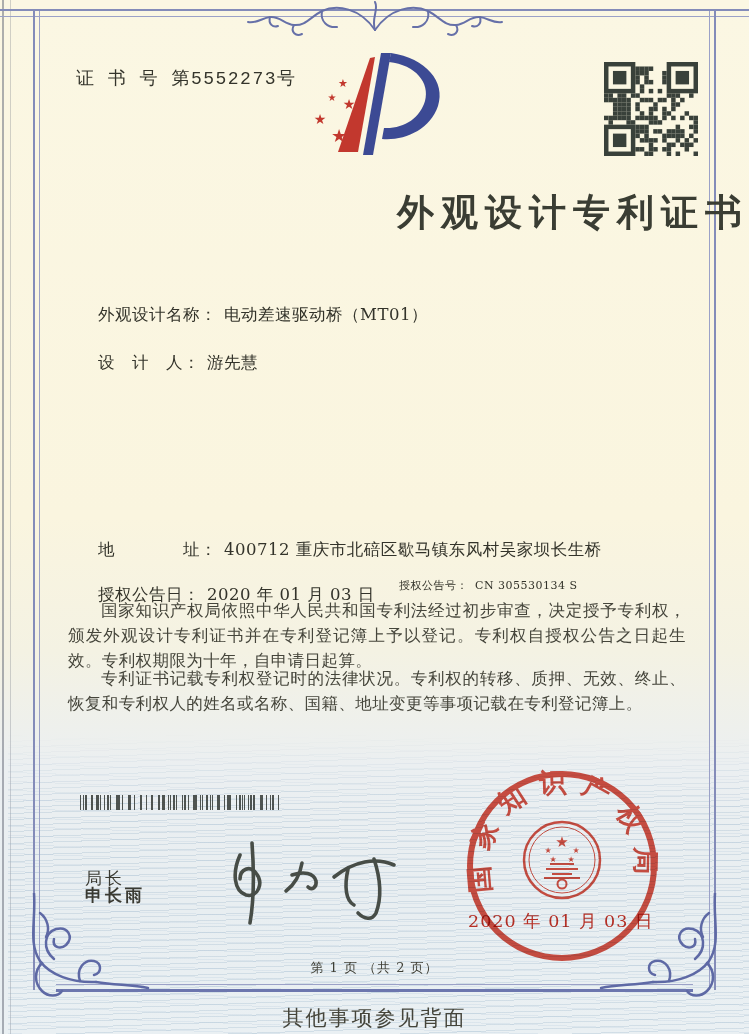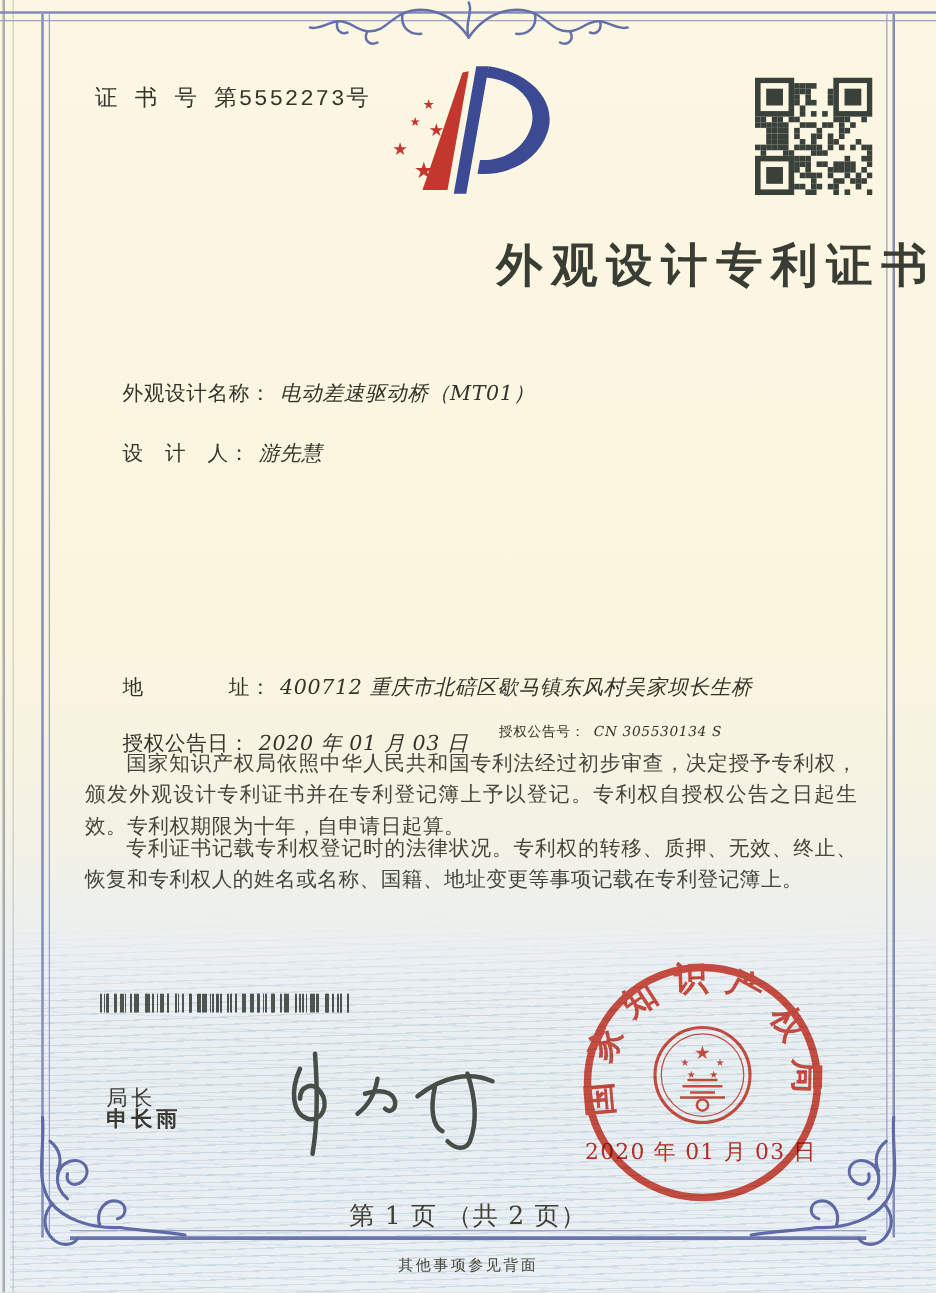--- a/index.html
+++ b/index.html
@@ -26,39 +26,39 @@
   .orn-bl{position:absolute;left:20px;top:893px;}
   .orn-br{position:absolute;right:20px;top:893px;transform:scaleX(-1);}
   
   .cert-no{position:absolute;left:76px;top:66px;font-size:18px;letter-spacing:1.5px;color:#34342B;font-family:Liberation Mono, monospace;}
   .logo{position:absolute;left:306px;top:44px;}
   .qr{position:absolute;left:604px;top:62px;}
   .title{position:absolute;left:0;right:0;top:188px;text-align:right;
     font-size:37px;font-weight:700;letter-spacing:7px;color:#3A3D33;}
   
   .field{position:absolute;left:75px;font-size:16.5px;letter-spacing:.5px;color:#33332A;white-space:pre;}
-  .fvalue{margin-left:7px;font-style:italic;}
+  .fvalue{margin-left:7px;}
   .grant{position:absolute;left:383px;top:565px;font-size:11px;letter-spacing:.5px;color:#33332A;white-space:pre;}
   
   .para{position:absolute;left:68px;width:618px;font-size:16.5px;line-height:25px;
     text-align:justify;text-indent:2em;color:#45453B;letter-spacing:.4px;}
   
   .barcode{position:absolute;left:80px;top:795px;width:200px;height:15px;opacity:.88;background:
     repeating-linear-gradient(90deg,#3A3F3B 0 1.5px,transparent 1.5px 6px),
     repeating-linear-gradient(90deg,transparent 0 3px,#3A3F3B 3px 4px,transparent 4px 8.5px),
     repeating-linear-gradient(90deg,transparent 0 5px,#3A3F3B 5px 7px,transparent 7px 11px);}
   .signer-role{position:absolute;left:85px;top:867px;font-size:17px;letter-spacing:3px;color:#3A3A32;}
   .signer-name{position:absolute;left:85px;top:884px;font-size:17px;letter-spacing:3px;color:#3A3A32;font-weight:bold;}
   .signature{position:absolute;left:210px;top:833px;}
   .seal{position:absolute;left:462px;top:768px;mix-blend-mode:multiply;}
   .seal-date{position:absolute;left:468px;top:909px;font-size:17.5px;letter-spacing:1px;
     color:#C83227;mix-blend-mode:multiply;white-space:pre;}
-  .page-info{position:absolute;left:0;right:0;top:959px;text-align:center;font-size:20px;
+  .page-info{position:absolute;left:0;right:0;top:959px;text-align:center;font-size:13px;
     letter-spacing:1px;color:#3E3E34;}
-  .back-note{position:absolute;left:0;right:0;top:1004px;text-align:center;font-size:12px;
+  .back-note{position:absolute;left:0;right:0;top:1004px;text-align:center;font-size:21px;
     letter-spacing:2px;color:#45453B;}
 </style>
 </head>
 <body>
 
 <div class="page">
 
   <div class="scan-edge"></div>
   <div class="guilloche"></div>
 

